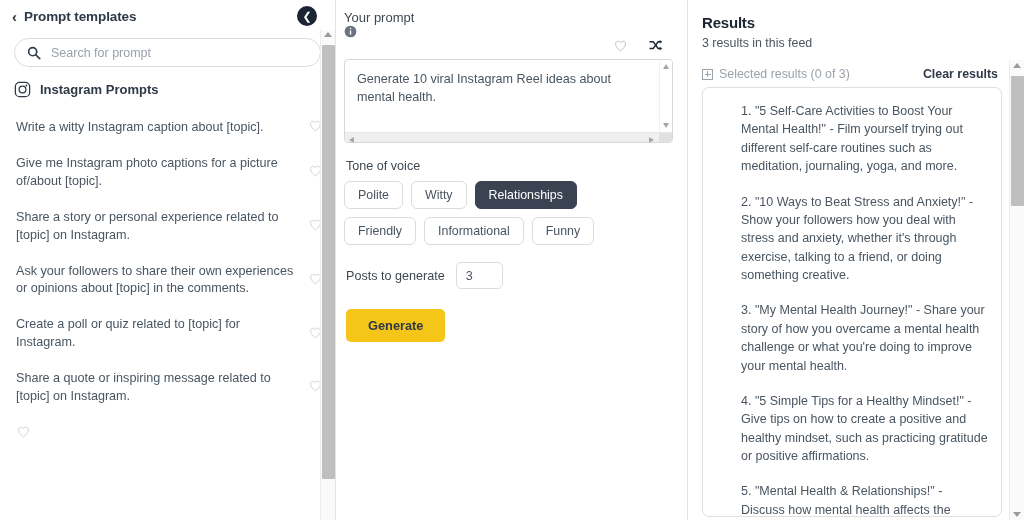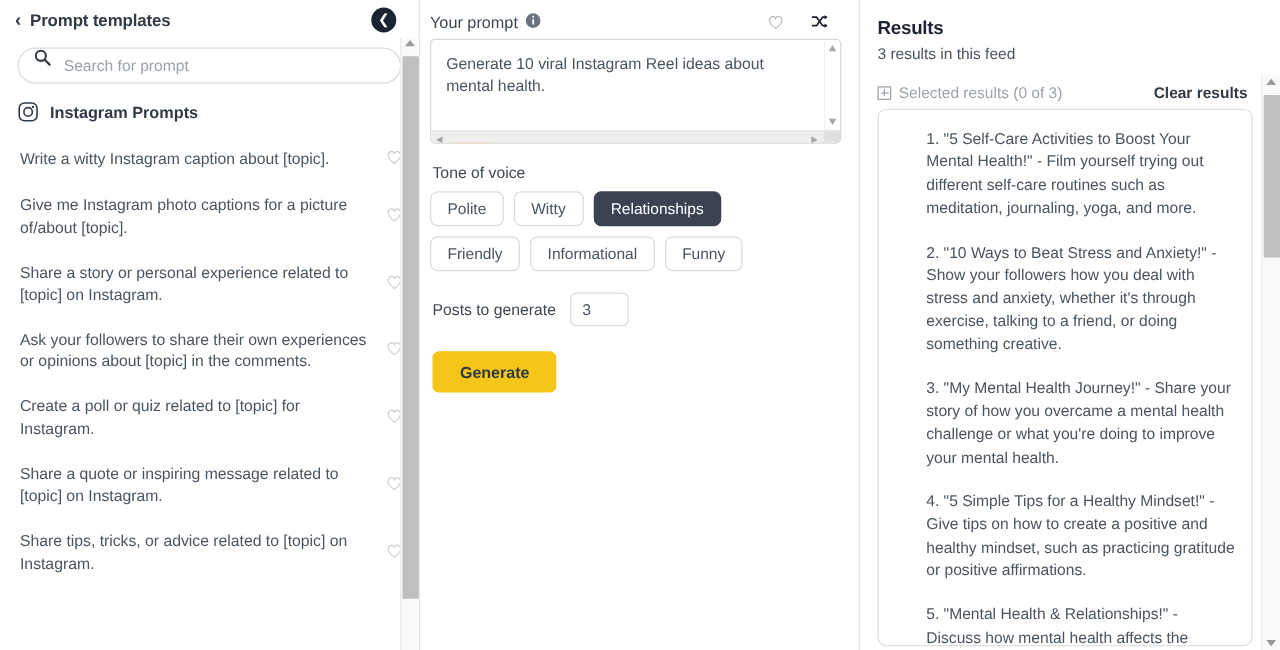--- a/index.html
+++ b/index.html
@@ -37,21 +37,21 @@
   .collapse-btn {
     margin-left: auto;
     width: 20px; height: 20px; border-radius: 50%;
     background: #1b2433; color: #fff;
     display: flex; align-items: center; justify-content: center;
     font-size: 11px; line-height: 1; cursor: pointer;
     margin-right: 6px;
   }
   .search-wrap { padding: 4px 14px 0 14px; }
   .search-box {
-    display: flex; 
+    display: flex; align-items: center;
     height: 29px; border: 1px solid #dcdcdc; border-radius: 15px;
     padding: 0 12px; background: #fff;
   }
   .search-icon { width: 14px; height: 14px; flex: none; margin-right: 10px; }
   .search-input {
     border: none; outline: none; flex: 1;
     font-family: "Liberation Sans", sans-serif;
     font-size: 12.5px; color: #3d4852; background: transparent;
   }
   .search-input::placeholder { color: #9aa2ab; }
@@ -98,21 +98,21 @@
   }
 
   
   .mid-panel {
     width: 352px; height: 520px;
     border-right: 1px solid #e3e3e3;
     padding: 6px 14px 0 8px;
     background: #fff;
     position: relative;
   }
-  .mid-head { display: flex; align-items: flex-start; padding: 4px 2px 6px 0; }
+  .mid-head { display: flex; align-items: flex-start; padding: 4px 2px 6px 0; flex-direction: column; }
   .mid-title { font-size: 13px; color: #3d4852; margin-right: 6px; }
   .info-icon { width: 13px; height: 13px; flex: none; }
   .mid-head-actions { margin-left: auto; display: flex; align-items: center; gap: 20px; padding-right: 8px; }
   .icon-btn { cursor: pointer; display: flex; }
 
   .textarea-card {
     border: 1px solid #d8d8d8; border-radius: 4px;
     background: #fff; position: relative; height: 84px;
     overflow: hidden;
   }
@@ -293,21 +293,20 @@
               <path d="M10 17 C 2 11.5 2.2 6 5.6 4.6 C 8 3.6 9.4 5.2 10 6.4 C 10.6 5.2 12 3.6 14.4 4.6 C 17.8 6 18 11.5 10 17 Z" fill="none" stroke="#c3c8ce" stroke-width="1.3"></path>
             </svg></span>
         </div>
         <div class="prompt-item">
           <div class="prompt-text">Share a quote or inspiring message related to [topic] on Instagram.</div>
           <span><svg class="heart" viewBox="0 0 20 20">
               <path d="M10 17 C 2 11.5 2.2 6 5.6 4.6 C 8 3.6 9.4 5.2 10 6.4 C 10.6 5.2 12 3.6 14.4 4.6 C 17.8 6 18 11.5 10 17 Z" fill="none" stroke="#c3c8ce" stroke-width="1.3"></path>
             </svg></span>
         </div>
         <div class="prompt-item">
-          <div class="prompt-text">Share tips, tricks, or advice related to [topic] on Instagram.</div>
           <span><svg class="heart" viewBox="0 0 20 20">
               <path d="M10 17 C 2 11.5 2.2 6 5.6 4.6 C 8 3.6 9.4 5.2 10 6.4 C 10.6 5.2 12 3.6 14.4 4.6 C 17.8 6 18 11.5 10 17 Z" fill="none" stroke="#c3c8ce" stroke-width="1.3"></path>
             </svg></span>
         </div>
       </div>
 
     <div class="lscroll">
       <div class="arrow-up"></div>
       <div class="thumb"></div>
     </div>

